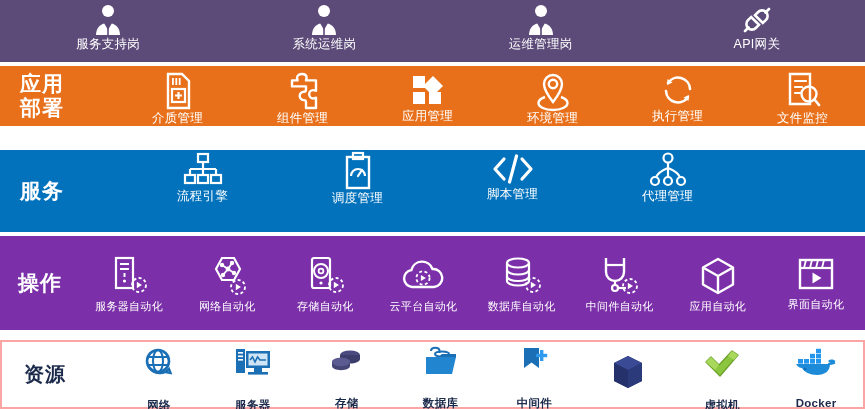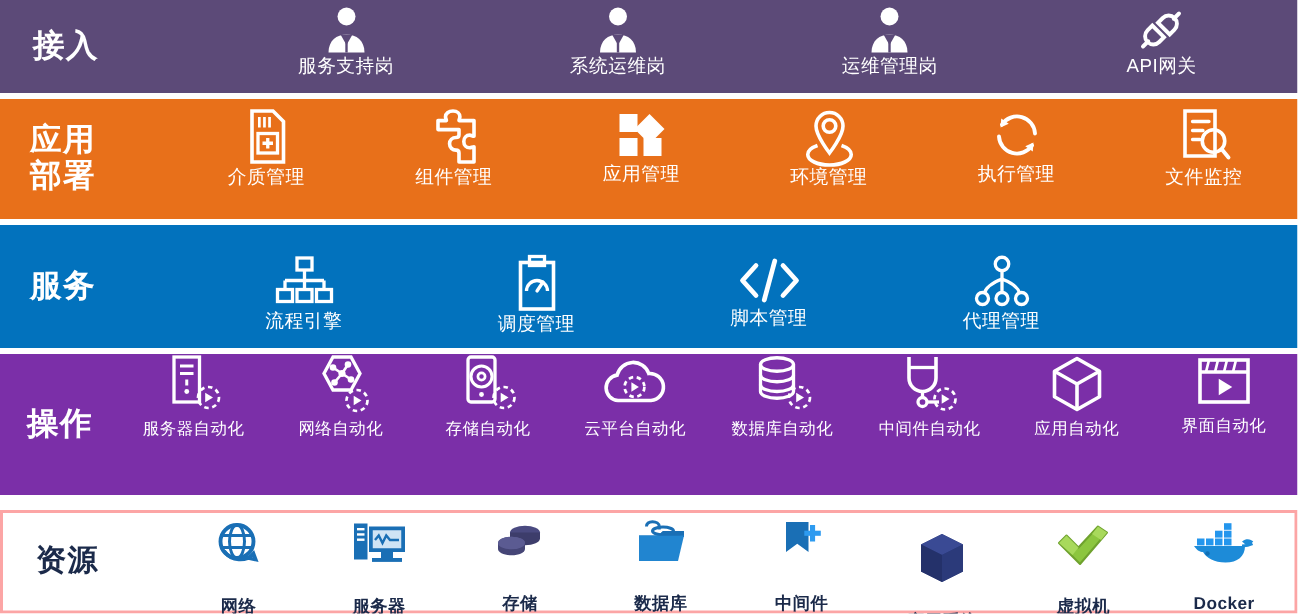--- a/index.html
+++ b/index.html
@@ -11,21 +11,21 @@
   }
   #page { position: relative; width: 865px; height: 409px; }
 
   .band {
     position: absolute; left: 0; width: 865px;
     display: flex; align-items: center;
   }
 
   
   #band-access   { top: 0;   height: 62px;  background: #5c4a78; }
-  #band-deploy   { top: 66px; height: 80px; background: #e8701a; }
+  #band-deploy   { top: 66px; height: 60px; background: #e8701a; }
   #band-service  { top: 150px; height: 82px; background: #0272bd; }
   #band-ops      { top: 236px; height: 94px; background: #7b2fa8; }
   #band-resource { top: 340px; height: 69px; background: #ffffff;
                    border: 2px solid #fca5a5; }
 
   
   .cat {
     flex: 0 0 auto;
     color: #ffffff;
     font-size: 21px;
@@ -57,41 +57,40 @@
   .item .lbl {
     font-size: 12px; line-height: 1.1; margin-top: 2px;
     white-space: nowrap; letter-spacing: .3px;
   }
 
   
   #band-access  .items { padding-top: 4px; }
   #band-access  .item .lbl { font-size: 12.5px; }
   #band-deploy  .items { padding-top: 6px; }
   #band-deploy  .item .lbl { font-size: 12.5px; }
-  #band-service .items { padding-top: 20px; padding-right: 120px; }
+  #band-service .items { padding-top: 2px; padding-right: 120px; }
   #band-service .item .lbl { font-size: 12.5px; }
-  #band-ops     .items { padding-top: 0; }
+  #band-ops     .items { padding-top: 20px; }
   #band-ops     .item .lbl { font-size: 11px; }
   #band-resource .items { padding-top: 4px; }
   #band-resource .item { color: #1b2a4a; }
   #band-resource .item .lbl {
     font-size: 11.5px; font-weight: 700; color: #1b2a4a; margin-top: 19px;
   }
   
   #band-resource .item.lower { padding-top: 8px; }
 
   svg { display: block; overflow: visible; }
 </style>
 </head>
 <body>
 
 <div id="page">
 
   <div class="band" id="band-access">
-    <div class="cat">接入</div>
     <div class="items">
 
       <div class="item">
         <span class="ico">
           <svg width="34" height="32" viewBox="0 0 34 32">
             <circle cx="17" cy="7" r="6" fill="#fff"></circle>
             <path d="M5 31c0-8 5.4-12 12-12s12 4 12 12z" fill="#fff"></path>
             <path d="M13 19 L17 26 L21 19" fill="#5c4a78"></path>
             <rect x="16.2" y="22" width="1.6" height="9" fill="#5c4a78"></rect>
           </svg>

